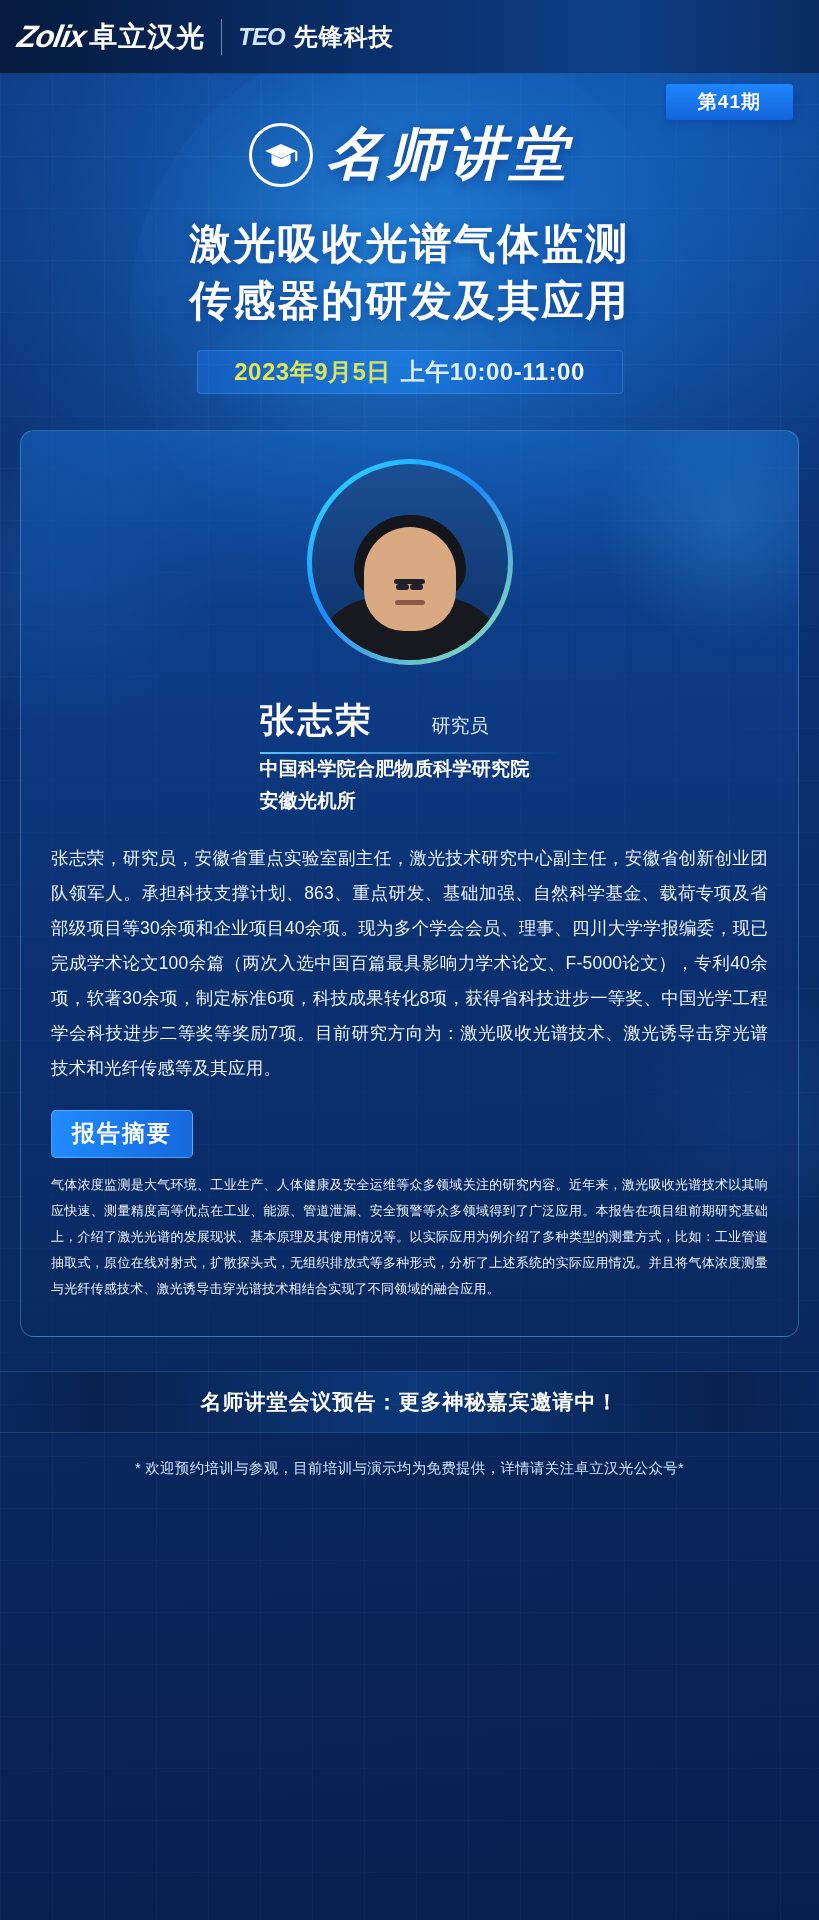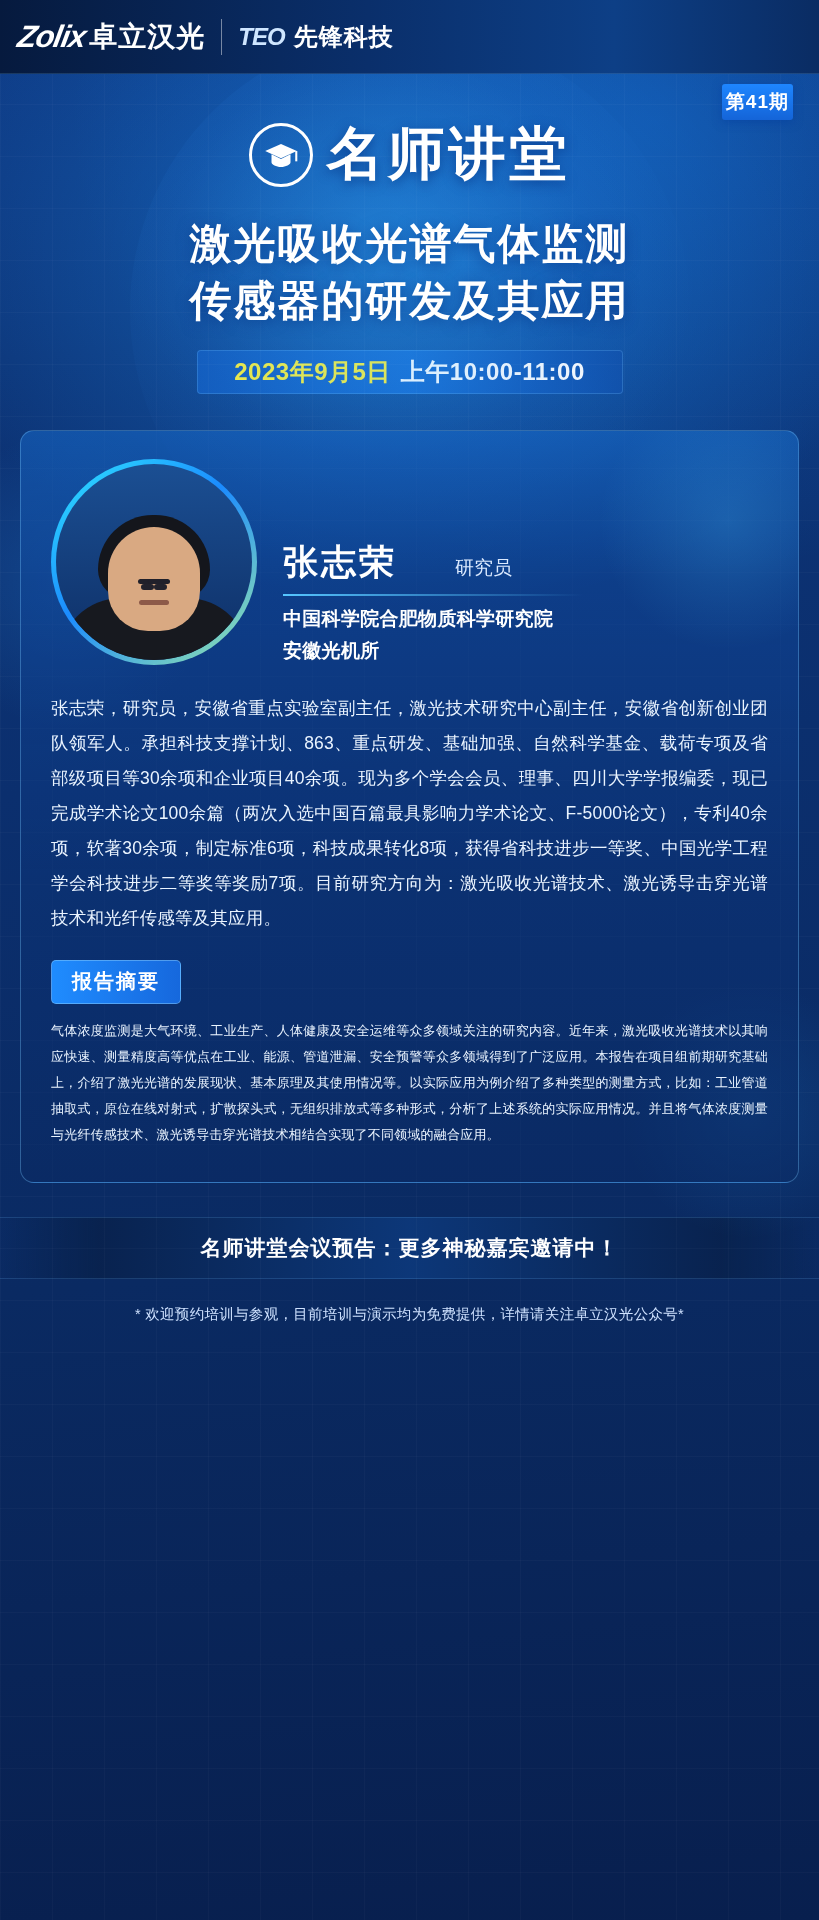--- a/index.html
+++ b/index.html
@@ -83,37 +83,38 @@
 
   
   .issue-badge {
     position: absolute;
     right: 26px;
     top: 84px;
     background: linear-gradient(180deg,#1e86ff 0%, #1464d8 100%);
     color: #fff;
     font-size: 19px;
     font-weight: bold;
-    padding: 5px 4px;
+    padding: 5px 32px;
     border-radius: 3px;
     letter-spacing: 1px;
     box-shadow: 0 2px 10px rgba(0,60,160,0.5);
   }
 
   
   .title-wrap {
     position: relative;
     margin-top: 42px;
     text-align: center;
   }
   .mingshi-row {
     display: flex;
     align-items: center;
     justify-content: center;
     gap: 14px;
+    font-style: italic;
   }
   .cap-icon {
     width: 64px; height: 64px;
     border: 3px solid #ffffff;
     border-radius: 50%;
     display: flex; align-items: center; justify-content: center;
     position: relative;
   }
   .cap-icon svg { width: 38px; height: 38px; }
   .mingshi {
@@ -160,23 +161,24 @@
     overflow: hidden;
   }
   .card::before {
     content:"";
     position:absolute; right:-60px; top:-40px;
     width: 260px; height: 260px; border-radius:50%;
     background: radial-gradient(circle, rgba(70,190,255,0.22) 0%, rgba(0,0,0,0) 70%);
   }
   .speaker-row {
     display: flex;
-    align-items: flex-end;
+    align-items: center;
     gap: 26px;
     position: relative;
+    flex-direction: column;
   }
   .avatar-ring {
     width: 206px; height: 206px;
     border-radius: 50%;
     padding: 5px;
     background: linear-gradient(140deg, #2fe6ff 0%, #1b8bff 45%, #9be9a8 100%);
     flex: 0 0 auto;
     position: relative;
   }
   .avatar {
@@ -201,37 +203,37 @@
     width:30px; height:5px; background:#8d5a49; border-radius:4px; }
   .body-shirt { position:absolute; left:50%; bottom:0; transform:translateX(-50%);
     width: 190px; height: 62px; background:#17191f; border-radius: 70px 70px 0 0; }
 
   .speaker-info { flex: 1 1 auto; padding-top: 6px; }
   .sp-name-row { display:flex; align-items:baseline; gap:14px; }
   .sp-name { font-size: 35px; font-weight: bold; color:#ffffff; letter-spacing: 3px; }
   .sp-title { font-size: 19px; color:#dceaff;margin-left:44px; }
   .sp-underline { margin-top: 8px; width: 300px; height: 2px;
     background: linear-gradient(90deg, #56c6ff 0%, rgba(86,198,255,0) 100%); }
-  .sp-org { margin-top: 8px; font-size: 19px; font-weight: bold; color:#ffffff; line-height:1.55; letter-spacing:0.3px; }
+  .sp-org { margin-top: 0; font-size: 19px; font-weight: bold; color:#ffffff; line-height:1.55; letter-spacing:0.3px; }
 
   .bio {
     margin-top: 26px;
     font-size: 17.5px;
     line-height: 2.0;
     color: #eaf4ff;
     text-align: justify;
     letter-spacing: 0.2px;
   }
 
   .section-tag {
     display: inline-block;
     margin-top: 24px;
     background: linear-gradient(90deg, #1f8cff 0%, #1668dd 100%);
     color: #ffffff;
-    font-size: 20px;
+    font-size: 23px;
     font-weight: bold;
     padding: 7px 20px 8px;
     border-radius: 5px;
     letter-spacing: 2px;
     border: 1px solid rgba(150,215,255,0.45);
   }
   .abstract {
     margin-top: 14px;
     font-size: 13px;
     line-height: 2.0;

